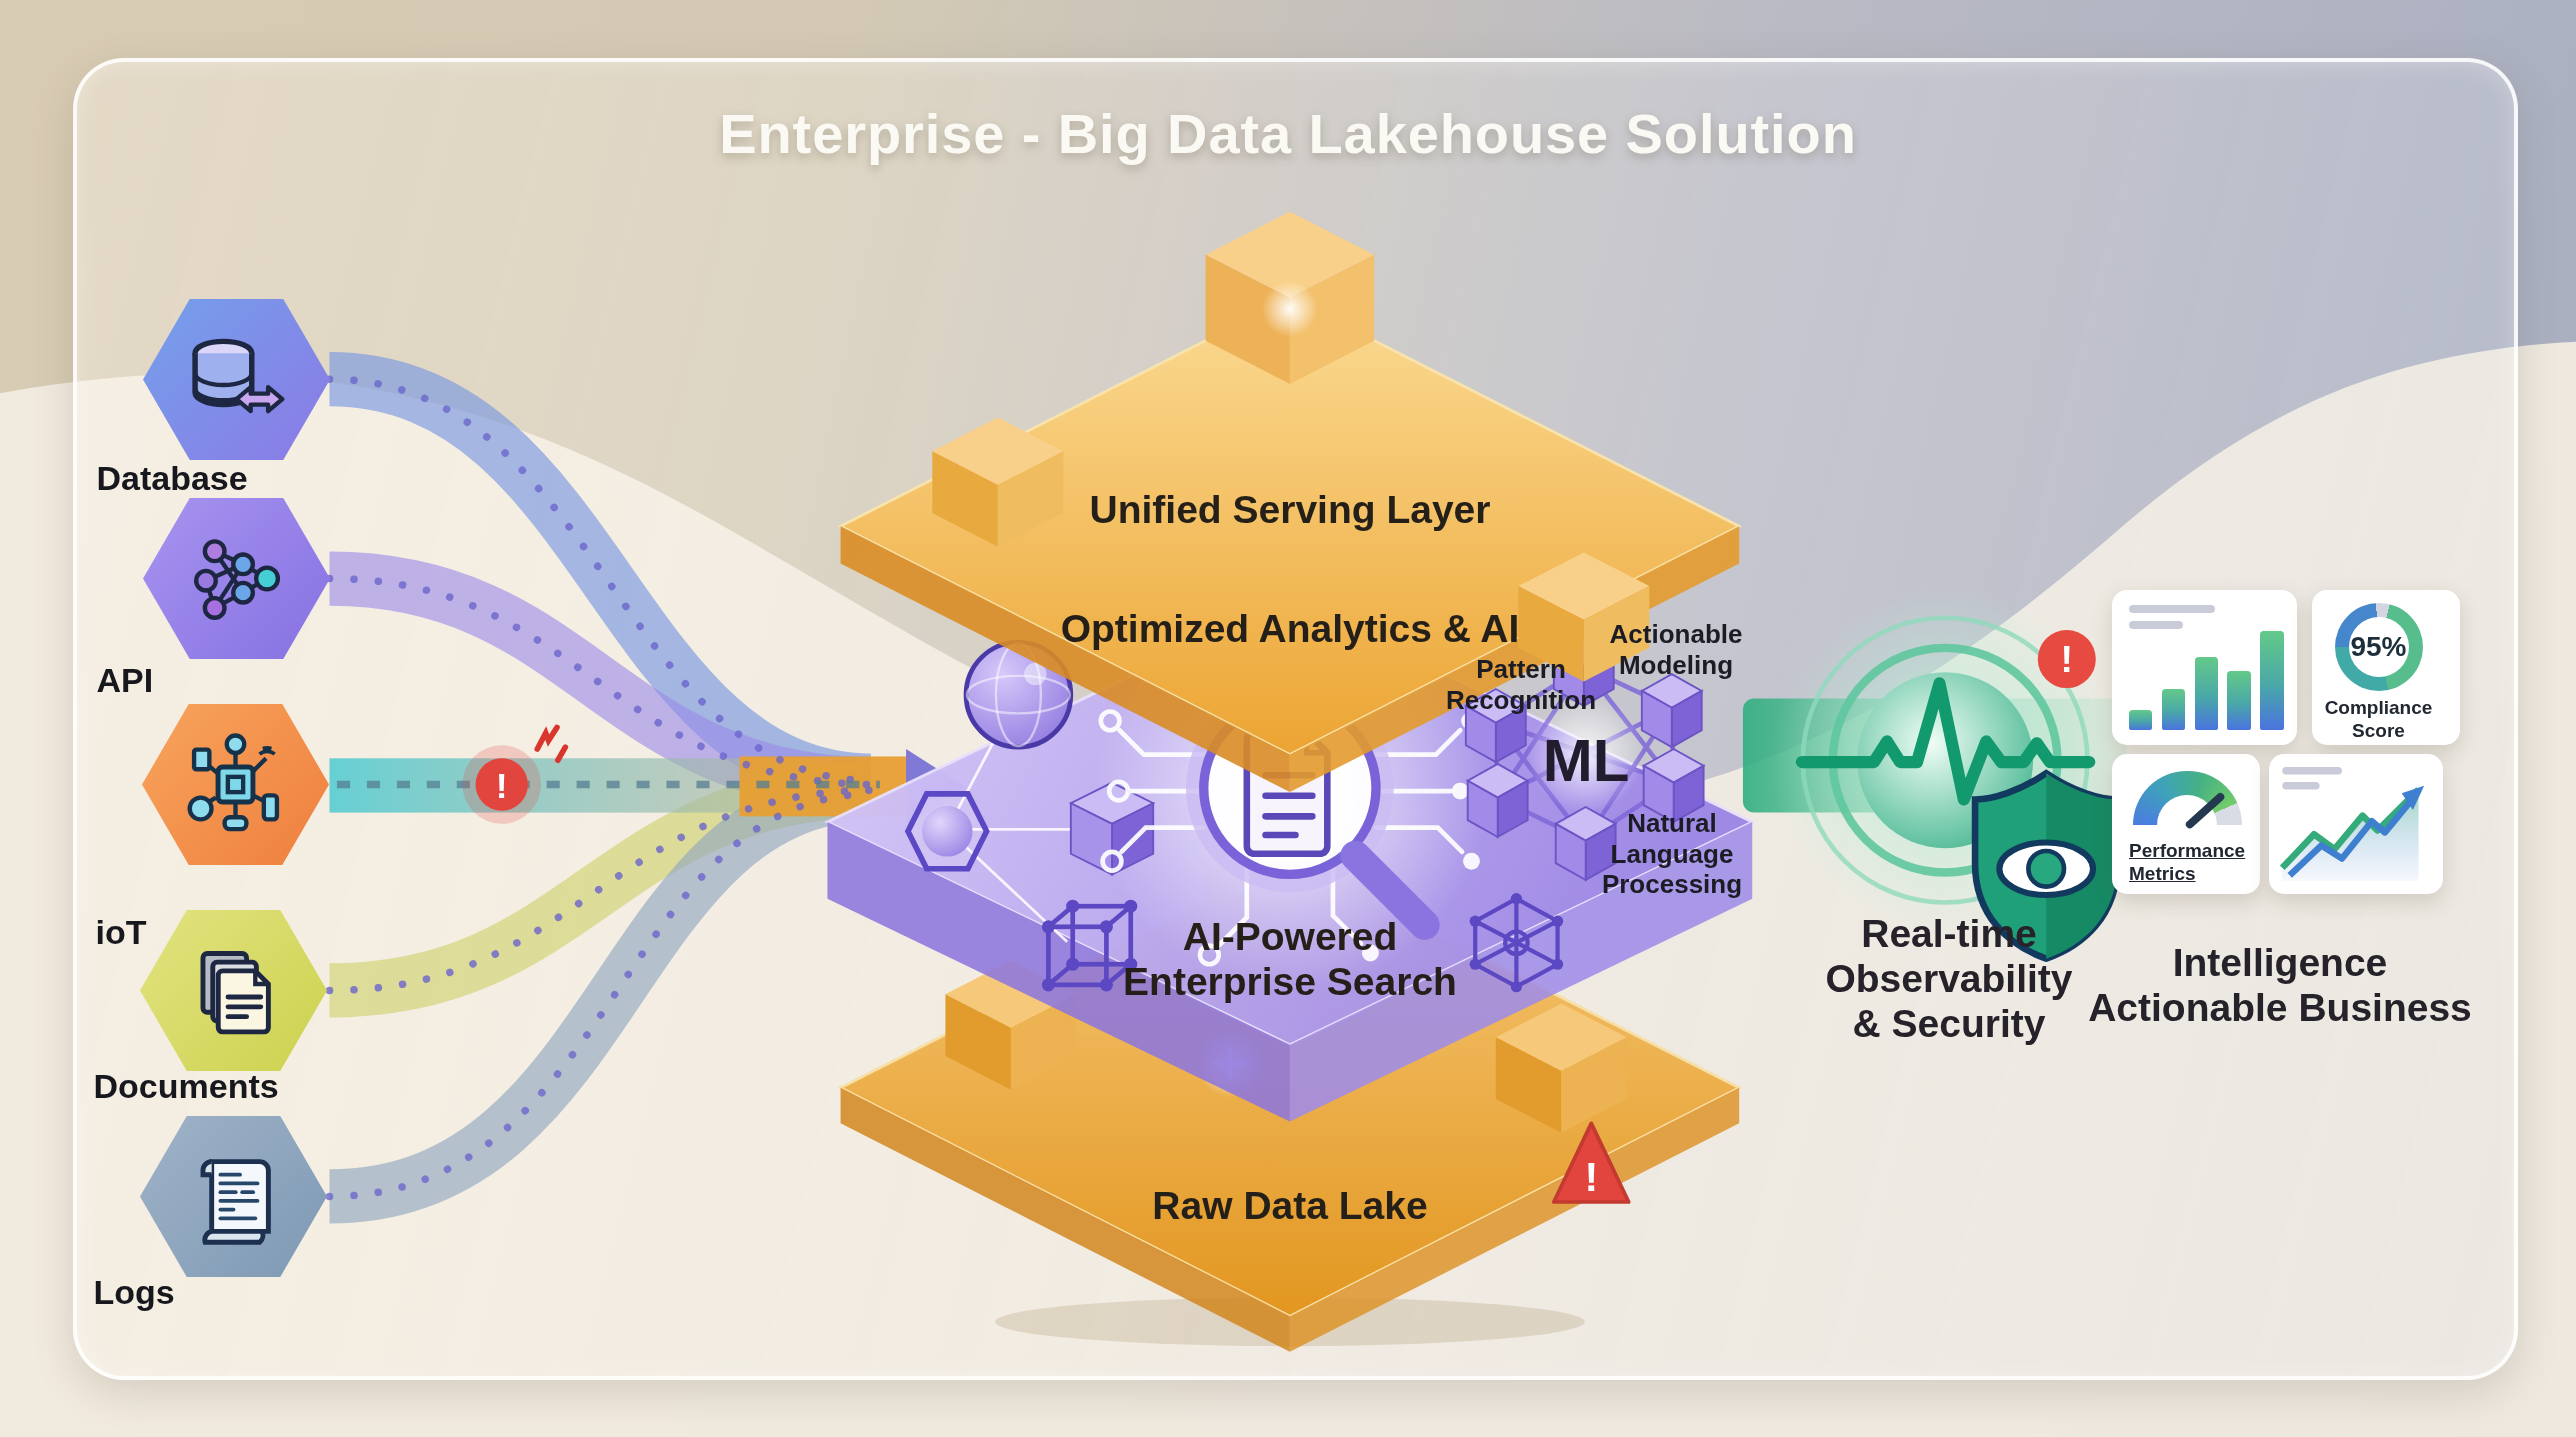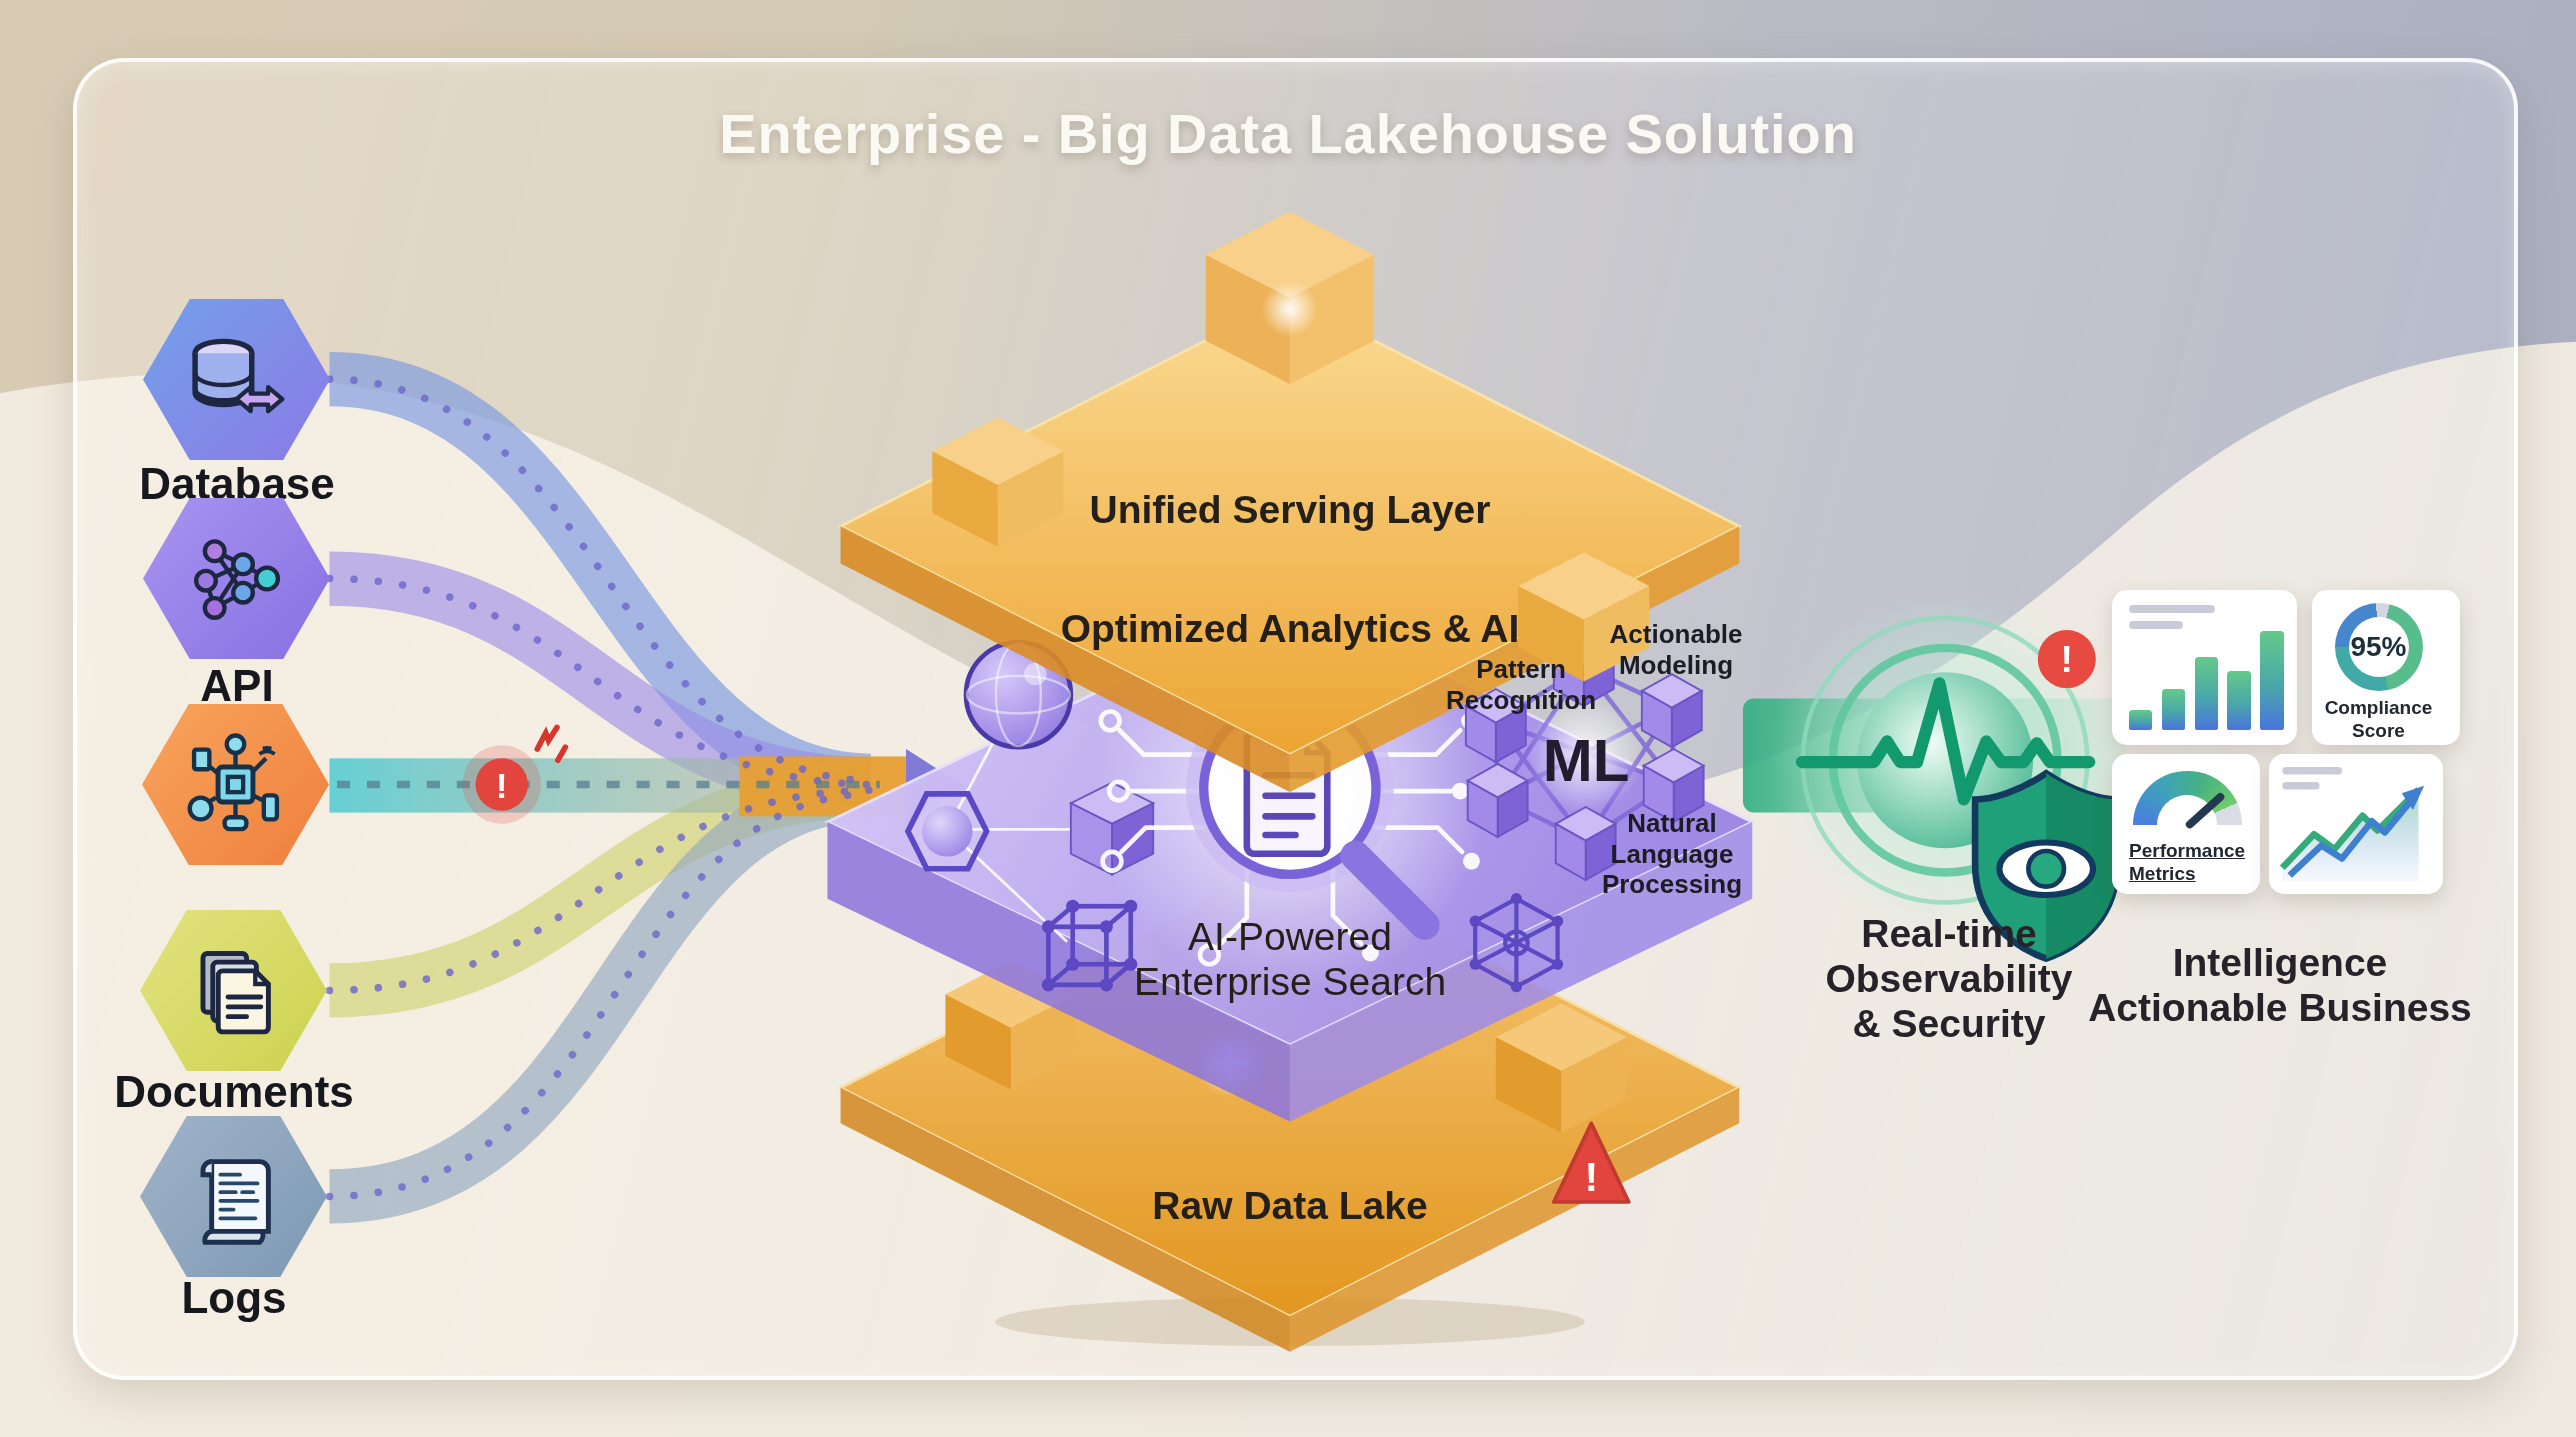--- a/index.html
+++ b/index.html
@@ -17,27 +17,27 @@
          font-size:56px;font-weight:700;color:#fbf9f3;letter-spacing:0.9px;
          text-shadow:0 3.7px 9.4px rgba(110,100,80,0.35);}
   
   .hex{width:187px;height:161px;clip-path:polygon(25% 0,75% 0,100% 50%,75% 100%,25% 100%,0 50%);
        display:flex;align-items:center;justify-content:center;z-index:4;}
   .hex-db{background:linear-gradient(135deg,#74a0ea,#8b7ae6);}
   .hex-api{background:linear-gradient(135deg,#a794ef,#8671e2);}
   .hex-iot{background:linear-gradient(135deg,#f7a45c,#ef7f3e);}
   .hex-docs{background:linear-gradient(135deg,#e2e380,#ccd24e);}
   .hex-logs{background:linear-gradient(135deg,#9fb3c8,#7e99b4);}
-  .src-label{width:281px;text-align:center;font-size:44px;font-weight:600;color:#17171e;z-index:4;
+  .src-label{width:281px;text-align:left;font-size:34px;font-weight:600;color:#17171e;z-index:4;
              transform:translateX(-50%);}
   
   .lbl{transform:translate(-50%,-50%);text-align:center;color:#241f18;z-index:5;white-space:nowrap;}
   .lbl span{display:block;}
   .lbl-big{font-size:39px;font-weight:600;}
-  .lbl-mid{font-size:39px;font-weight:400;}
+  .lbl-mid{font-size:39px;font-weight:700;}
   .lbl-sm{font-size:26px;font-weight:600;line-height:1.18;color:#1c1c24;}
   .lbl-ml{font-size:60px;font-weight:700;color:#211c2e;}
   .lbl-rt{font-size:39px;font-weight:650;line-height:1.16;color:#262229;}
   
   .card{background:#ffffff;border-radius:15px;box-shadow:0 7.5px 20.6px rgba(95,85,60,0.20);z-index:4;}
   .pill{background:#c9ccd8;border-radius:4.7px;}
   .bars{position:absolute;left:17px;bottom:15px;display:flex;align-items:flex-end;gap:9.4px;height:103px;}
   .bar{width:23.4px;border-radius:3.7px 3.7px 1.9px 1.9px;
        background:linear-gradient(180deg,#64c989 0%,#49a8a8 55%,#4a74de 100%);}
   .donut{position:absolute;left:22.5px;top:13px;width:88px;height:88px;border-radius:50%;}

